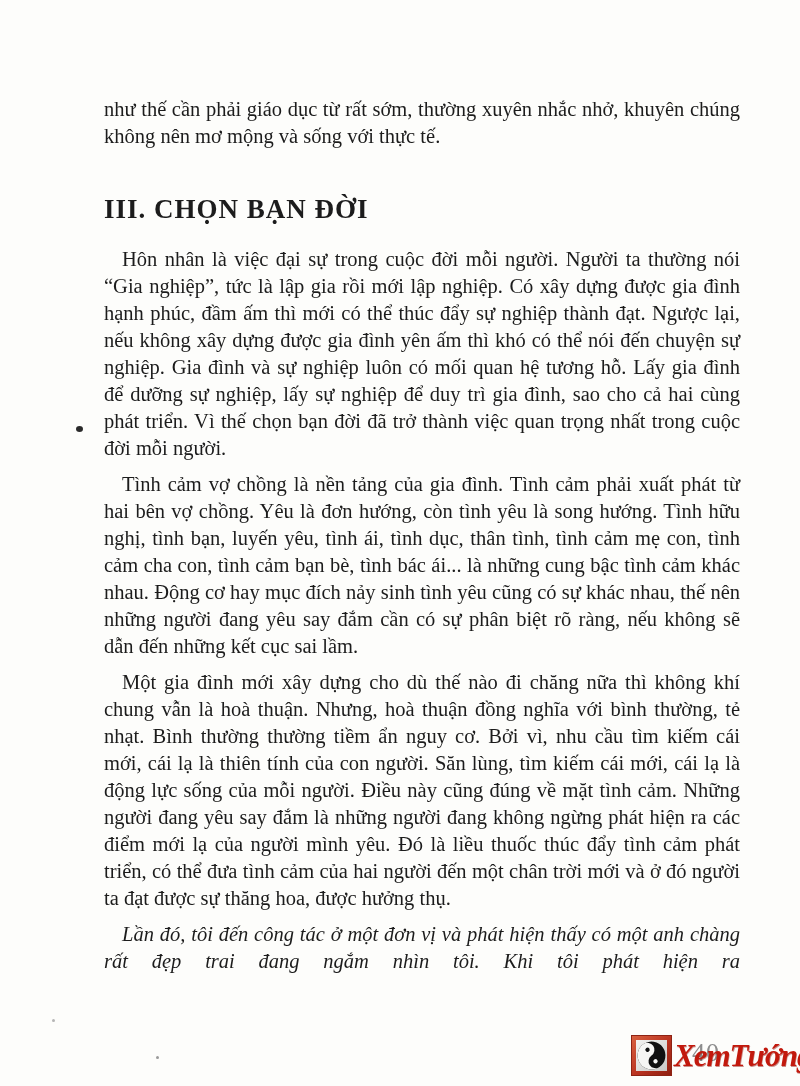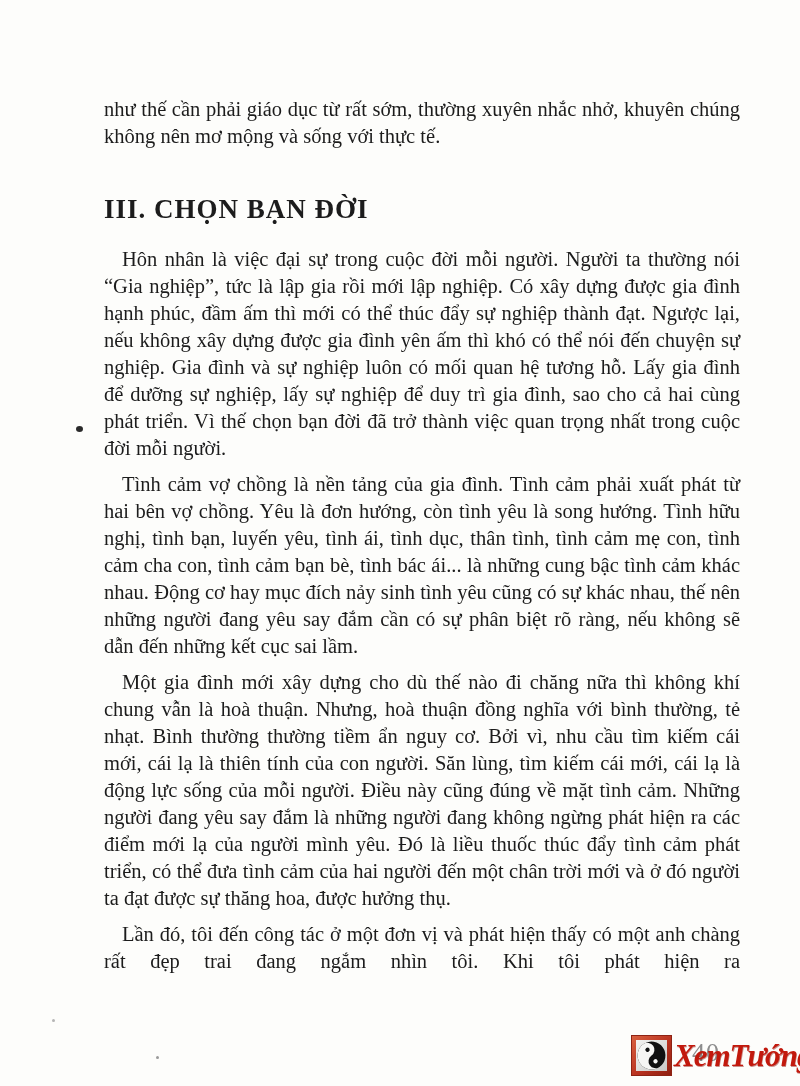--- a/index.html
+++ b/index.html
@@ -37,20 +37,21 @@
     letter-spacing:1px;
     text-indent:0;
   }
   .para{
     margin:0 0 9px 0;
     text-indent:18px;
   }
   .story-para{
     margin:0;
     text-indent:18px;
+    font-style:italic;
     text-align:justify;
     text-align-last:justify;
   }
   
   .artifact{
     position:absolute;
     background:#2a2a2a;
     border-radius:50%;
   }
   .artifact-margin-dot{left:76px;top:426px;width:7px;height:6px;}

